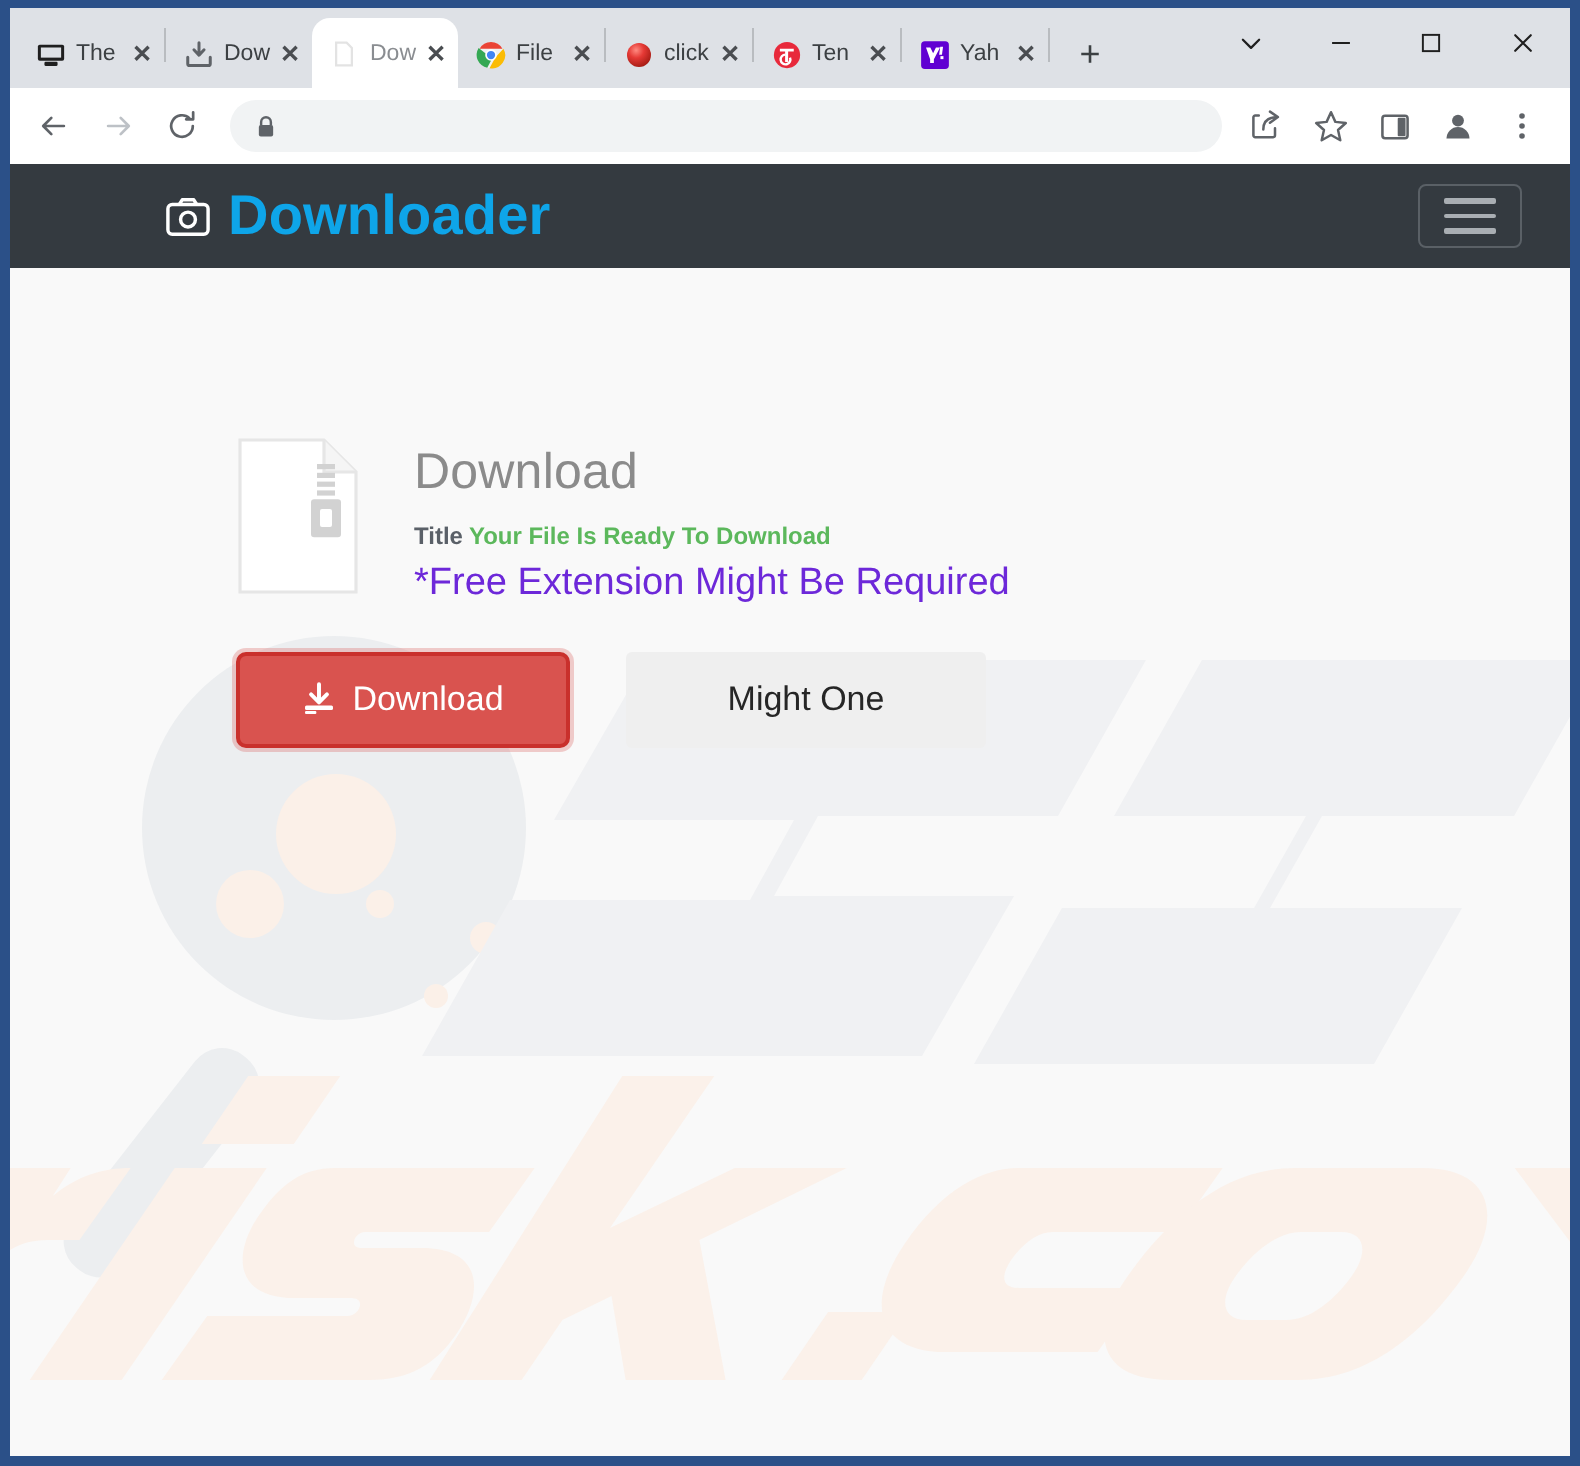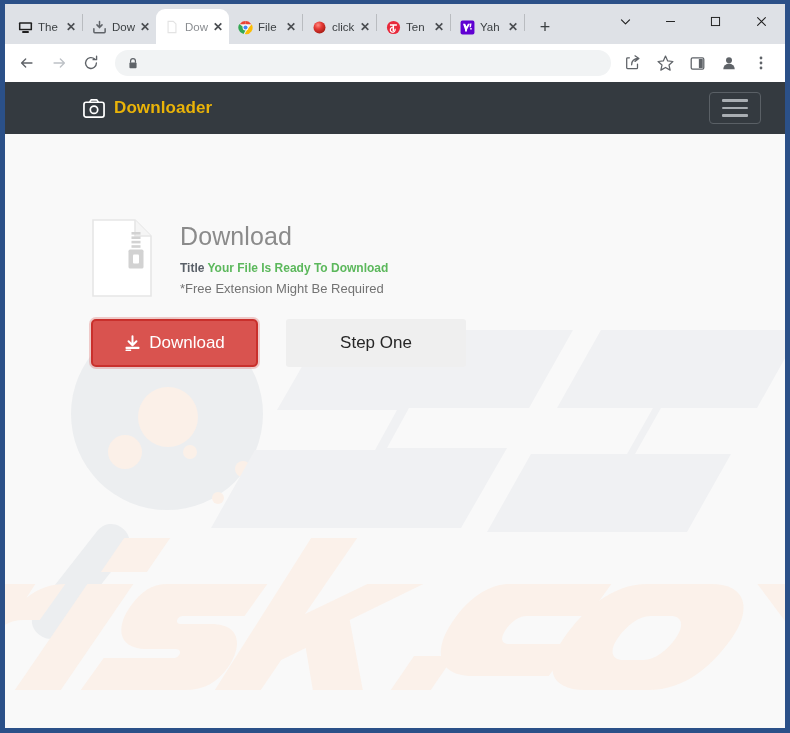--- a/index.html
+++ b/index.html
@@ -157,22 +157,22 @@
     display: flex;
     align-items: center;
     justify-content: space-between;
     padding: 0 24px 0 78px;
     position: relative;
     z-index: 5;
   }
   #brand {
     display: flex;
     align-items: center;
-    color: #eab308;
-    font-size: 17px;
+    color: #0ea5e9;
+    font-size: 28px;
     font-weight: 700;
     letter-spacing: 0.1px;
   }
   #brand .cam { margin-right: 9px; display: flex; align-items: center;}
   #hamburger {
     width: 52px; height: 32px;
     border: 1px solid #5a6066;
     border-radius: 4px;
     display: flex; flex-direction: column;
     align-items: center; justify-content: center;
@@ -192,21 +192,21 @@
     width: 780px; height: 594px;
     pointer-events: none;
     z-index: 0;
   }
 
   
   #content {
     position: relative;
     z-index: 2;
     padding-top: 82px;
-    padding-left: 87px;
+    padding-left: 114px;
   }
   #card-row { display: flex; align-items: flex-start; }
   #file-icon-wrap {
     width: 60px; height: 78px;
     flex: 0 0 60px;
     margin-right: 28px;
     margin-top: 3px;
   }
   #card-text { padding-top: 6px; }
   #dl-heading {
@@ -219,22 +219,22 @@
   #dl-subline {
     margin-top: 10px;
     font-size: 12px;
     font-weight: 700;
     line-height: 1.2;
   }
   #dl-subline .lbl { color: #5a6068; }
   #dl-subline .val { color: #5cb85c; margin-left: 3px; }
   #dl-note {
     margin-top: 6px;
-    font-size: 13px;
-    color: #737373;
+    font-size: 19px;
+    color: #6d28d9;
     line-height: 1.2;
   }
 
   #buttons-row {
     display: flex;
     align-items: center;
     margin-top: 22px;
     margin-left: -1px;
   }
   #download-button {
@@ -532,20 +532,20 @@
             <span class="dlic">
               <svg width="17" height="17" viewBox="0 0 18 18">
                 <path d="M9 1.2 V9.4 M4.8 6.6 L9 10.8 L13.2 6.6" stroke="#ffffff" stroke-width="2.1" fill="none" stroke-linecap="round" stroke-linejoin="round"></path>
                 <rect x="1.6" y="12.4" width="14.8" height="2.4" rx="0.8" fill="#ffffff"></rect>
                 <rect x="1.6" y="15.4" width="6" height="1.6" rx="0.6" fill="#ffffff"></rect>
               </svg>
             </span>
             <span>Download</span>
           </div>
           <div id="step-button">
-            <span>Step One</span>
+            <span>Might One</span>
           </div>
         </div>
       </div>
 
     </div>
   </div>
 </div>
 
 </body></html>

